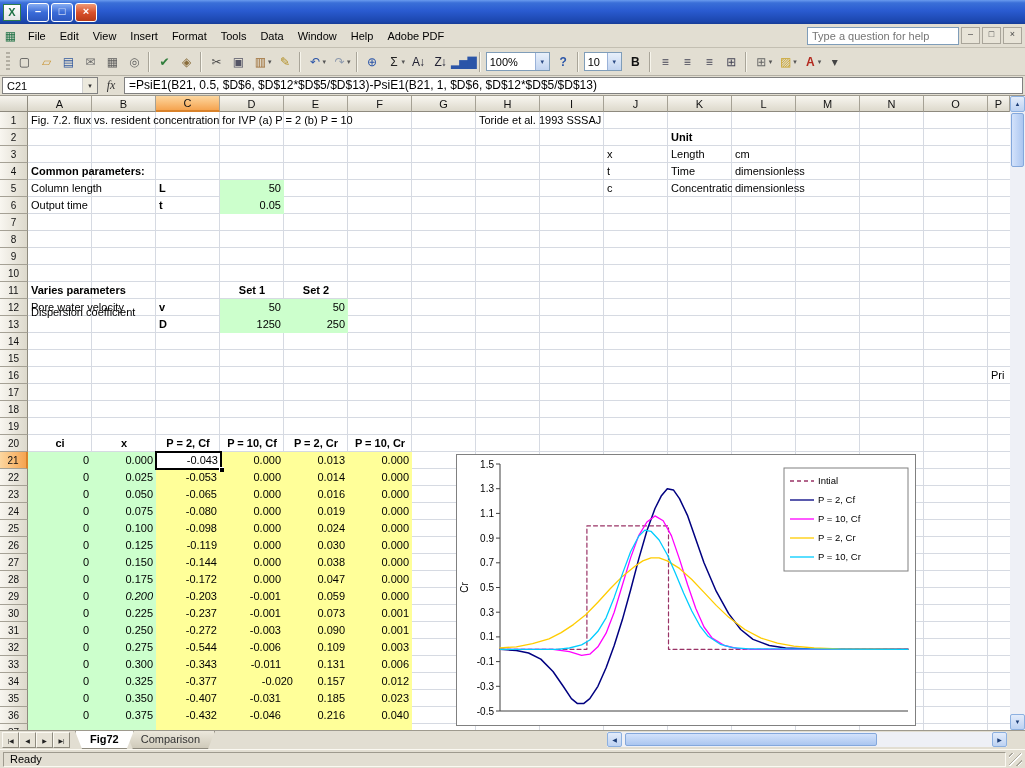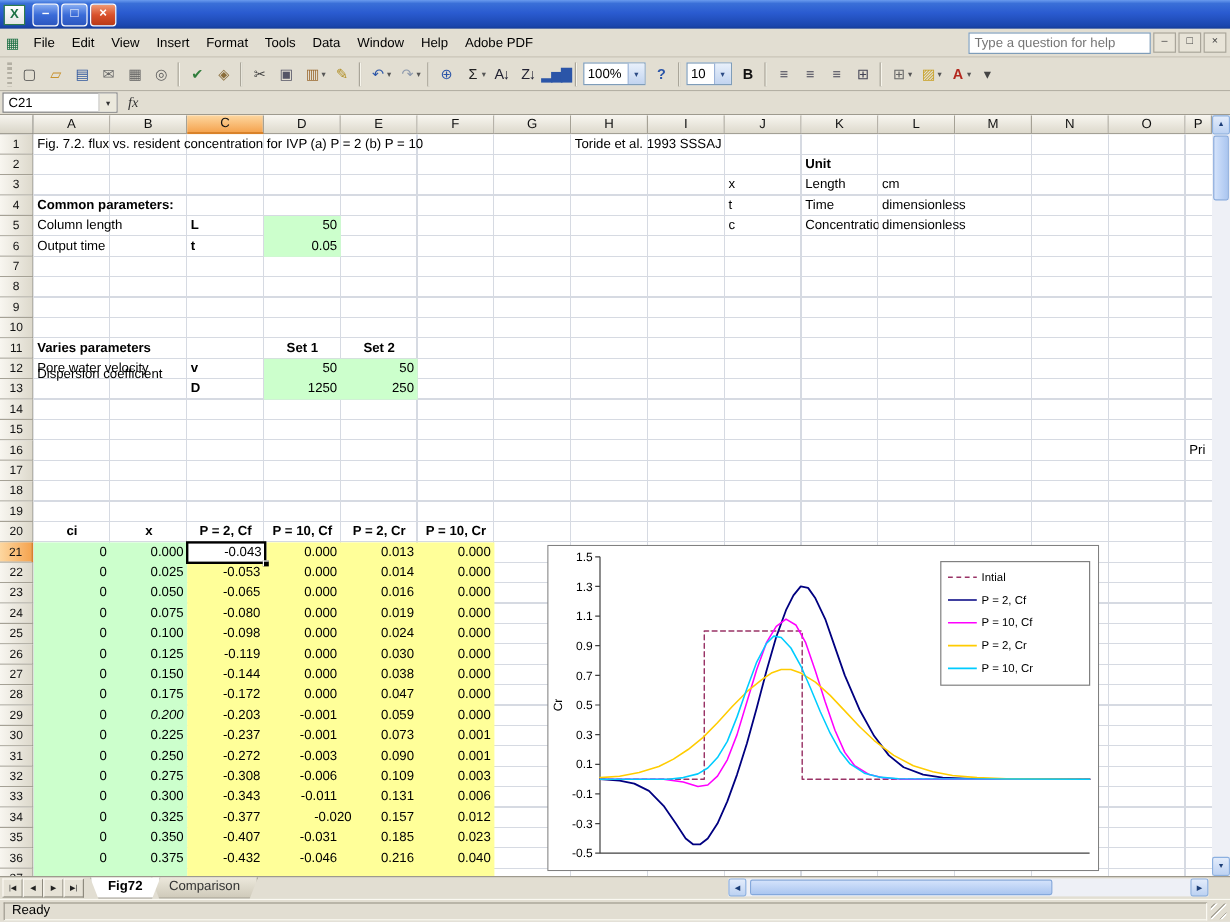--- a/index.html
+++ b/index.html
@@ -146,21 +146,21 @@
       <span class="tbico" style="color: rgb(141, 153, 173);">↷</span>
       <span class="icoarw">▾</span>
       <span class="tbsep"></span>
       <span class="tbico" style="color: rgb(43, 85, 168);">⊕</span>
       <span class="tbico" style="color: rgb(34, 34, 34);">Σ</span>
       <span class="icoarw">▾</span>
       <span class="tbico" style="color: rgb(34, 34, 51);">A↓</span>
       <span class="tbico" style="color: rgb(34, 34, 51);">Z↓</span>
       <span class="tbico" style="color: rgb(43, 85, 168);">▂▅▇</span>
       <span class="tbsep"></span>
-      <span class="tbcombo" style="width: 52px; text-align: center;">
+      <span class="tbcombo" style="width: 64px; text-align: center;">
         <span>100%</span>
         <span class="cmba">▾</span>
       </span>
       <span class="tbico" style="color: rgb(43, 85, 168); font-weight: bold;">?</span>
       <span class="tbsep"></span>
       <span class="tbcombo" style="width: 38px;">
         <span>10</span>
         <span class="cmba">▾</span>
       </span>
       <span class="tbico" style="color: rgb(17, 17, 17); font-weight: bold;">B</span>
@@ -178,20 +178,21 @@
       <span class="icoarw">▾</span>
       <span class="tbico" style="color: rgb(68, 68, 68);">▾</span>
     </div>
 
   <div class="formulabar">
     <div class="namebox">
       <span>C21</span>
       <span class="nb-arrow">▾</span>
     </div>
     <div class="fxlbl">fx</div>
+    <div class="fml">=PsiE1(B21, 0.5, $D$6, $D$12*$D$5/$D$13)-PsiE1(B21, 1, $D$6, $D$12*$D$5/$D$13)</div>
   </div>
 
   <div class="spreadsheet">
     <div class="corner"></div>
     <div class="colhdrs" id="colhdrs">
         <div class="ch" style="width: 64px;">A</div>
         <div class="ch" style="width: 64px;">B</div>
         <div class="ch sel" style="width: 64px;">C</div>
         <div class="ch" style="width: 64px;">D</div>
         <div class="ch" style="width: 64px;">E</div>
@@ -368,21 +369,21 @@
         <div class="ct r" style="left: 128px; top: 357px; width: 64px;">-0.053</div>
         <div class="ct r" style="left: 128px; top: 374px; width: 64px;">-0.065</div>
         <div class="ct r" style="left: 128px; top: 391px; width: 64px;">-0.080</div>
         <div class="ct r" style="left: 128px; top: 408px; width: 64px;">-0.098</div>
         <div class="ct r" style="left: 128px; top: 425px; width: 64px;">-0.119</div>
         <div class="ct r" style="left: 128px; top: 442px; width: 64px;">-0.144</div>
         <div class="ct r" style="left: 128px; top: 459px; width: 64px;">-0.172</div>
         <div class="ct r" style="left: 128px; top: 476px; width: 64px;">-0.203</div>
         <div class="ct r" style="left: 128px; top: 493px; width: 64px;">-0.237</div>
         <div class="ct r" style="left: 128px; top: 510px; width: 64px;">-0.272</div>
-        <div class="ct r" style="left: 128px; top: 527px; width: 64px;">-0.308</div>
+        <div class="ct r" style="left: 128px; top: 527px; width: 64px;">-0.544</div>
         <div class="ct r" style="left: 128px; top: 544px; width: 64px;">-0.343</div>
         <div class="ct r" style="left: 128px; top: 561px; width: 64px;">-0.377</div>
         <div class="ct r" style="left: 128px; top: 578px; width: 64px;">-0.407</div>
         <div class="ct r" style="left: 128px; top: 595px; width: 64px;">-0.432</div>
         <div class="ct r" style="left: 192px; top: 340px; width: 64px;">0.000</div>
         <div class="ct r" style="left: 192px; top: 357px; width: 64px;">0.000</div>
         <div class="ct r" style="left: 192px; top: 374px; width: 64px;">0.000</div>
         <div class="ct r" style="left: 192px; top: 391px; width: 64px;">0.000</div>
         <div class="ct r" style="left: 192px; top: 408px; width: 64px;">0.000</div>
         <div class="ct r" style="left: 192px; top: 425px; width: 64px;">0.000</div>

